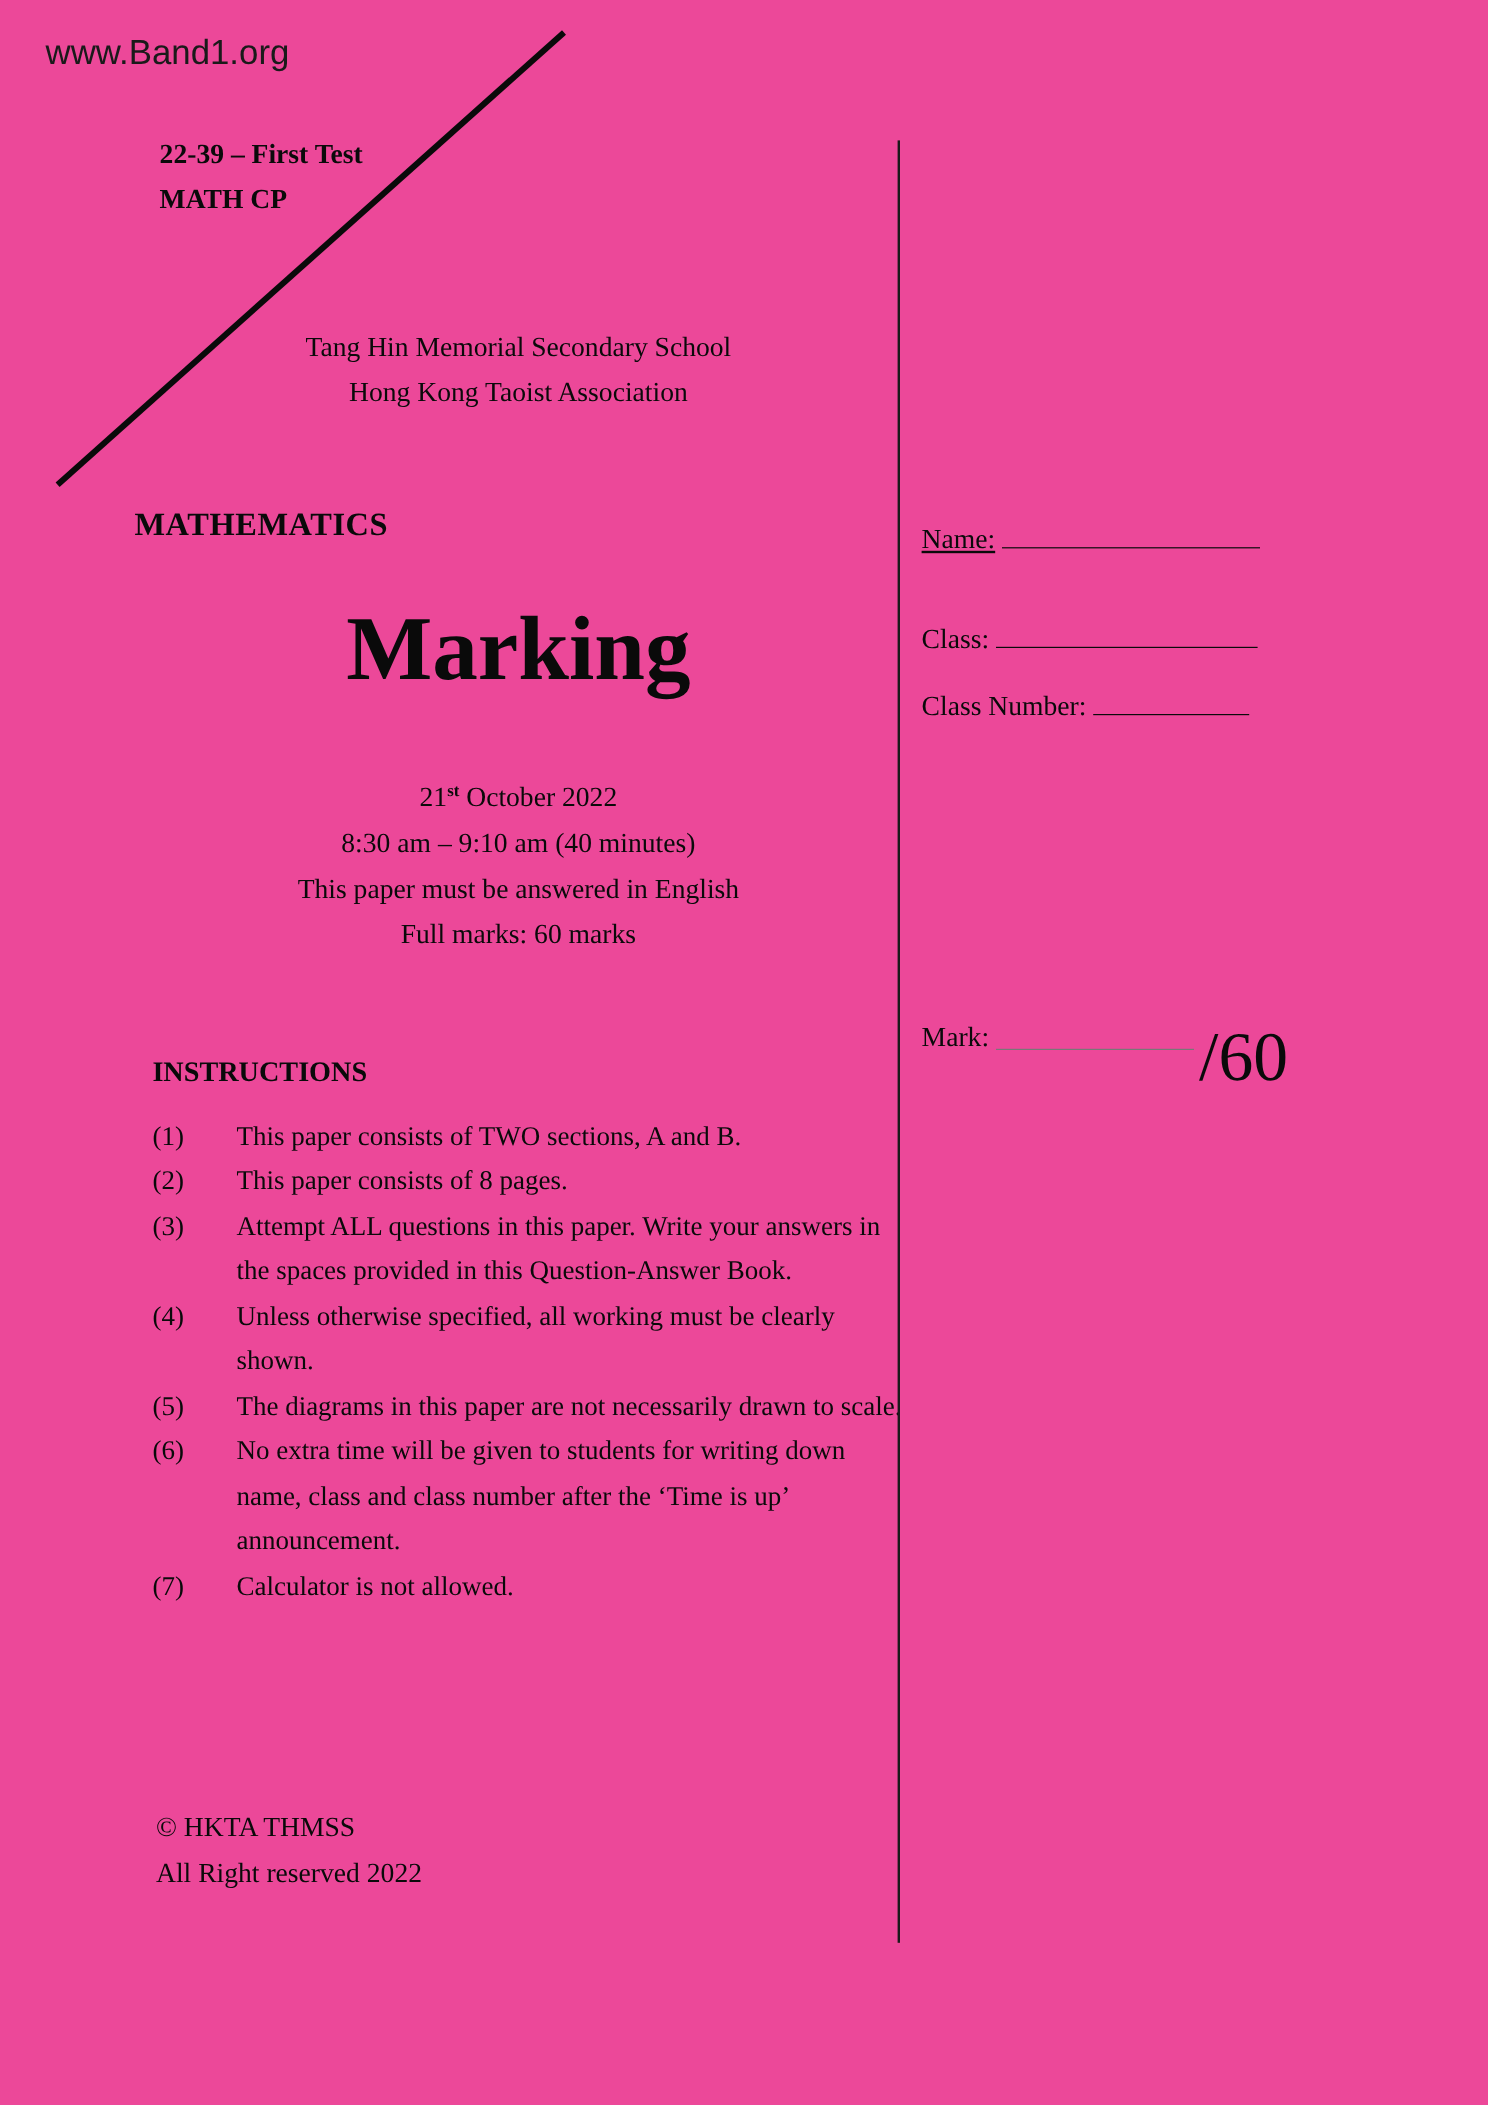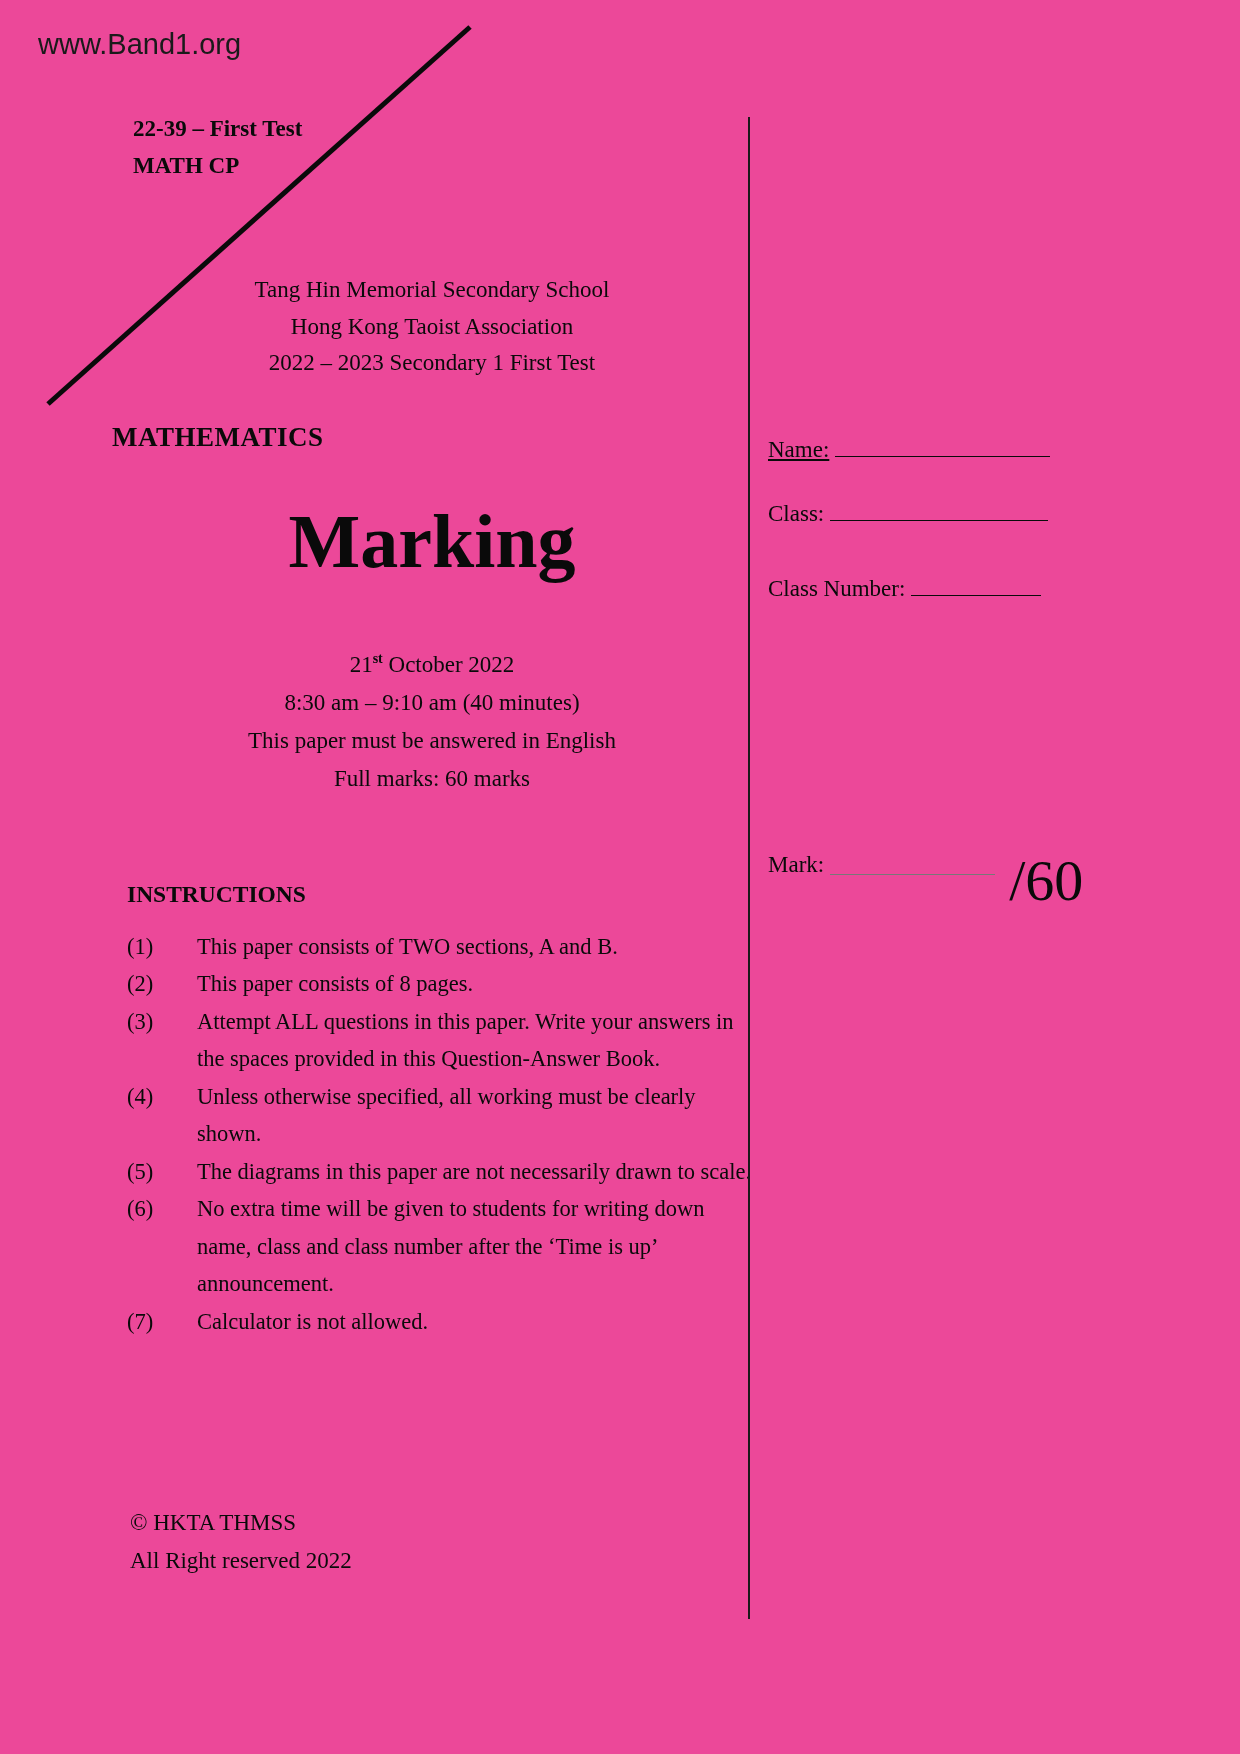--- a/index.html
+++ b/index.html
@@ -66,42 +66,41 @@
   }
   .blank-name{width:215px;}
   .blank-class{width:218px;}
   .blank-classnum{width:130px;}
   .mark-row{
     position:absolute;left:768px;top:852px;
     display:flex;align-items:flex-start;white-space:nowrap;
   }
   .mark-label{font-size:23px;}
   .blank-mark{width:165px;border-bottom:1.5px solid #787878;height:22px;margin-left:6px;}
-  .mark-total{font-size:58px;line-height:1;margin-left:14px;}
+  .mark-total{font-size:58px;line-height:1;margin-left:4px;}
 </style>
 </head>
 <body>
 
 <div class="page">
 
   <div class="watermark">www.Band1.org</div>
 
   <svg class="diag" width="1240" height="1754" viewBox="0 0 1240 1754">
     <line x1="48" y1="404" x2="470" y2="27" stroke="#0a0a0a" stroke-width="5"></line>
   </svg>
 
   <div class="corner">
     <div>22-39 – First Test</div>
     <div>MATH CP</div>
   </div>
 
   <div class="school-block">
     <div>Tang Hin Memorial Secondary School</div>
     <div>Hong Kong Taoist Association</div>
-    <div>2022 – 2023 Secondary 1 First Test</div>
   </div>
 
   <div class="subject-title">MATHEMATICS</div>
 
   <div class="main-title">Marking</div>
 
   <div class="details-block">
     <div><span>21</span><sup>st</sup><span> October 2022</span></div>
     <div>8:30 am – 9:10 am (40 minutes)</div>
     <div>This paper must be answered in English</div>
@@ -144,21 +143,21 @@
     <div>© HKTA THMSS</div>
     <div>All Right reserved 2022</div>
   </div>
 
   <div class="divider"></div>
 
   <div class="side-field" style="top:434px;text-decoration:underline;">
     <span>Name:</span><span class="blank blank-name"></span>
   </div>
 
-  <div class="side-field" style="top:498px;">
+  <div class="side-field" style="top:517px;">
     <span>Class:</span><span class="blank blank-class"></span>
   </div>
 
   <div class="side-field" style="top:573px;">
     <span>Class Number:</span><span class="blank blank-classnum"></span>
   </div>
 
   <div class="mark-row">
     <span class="mark-label">Mark:</span>
     <span class="blank-mark"></span>

